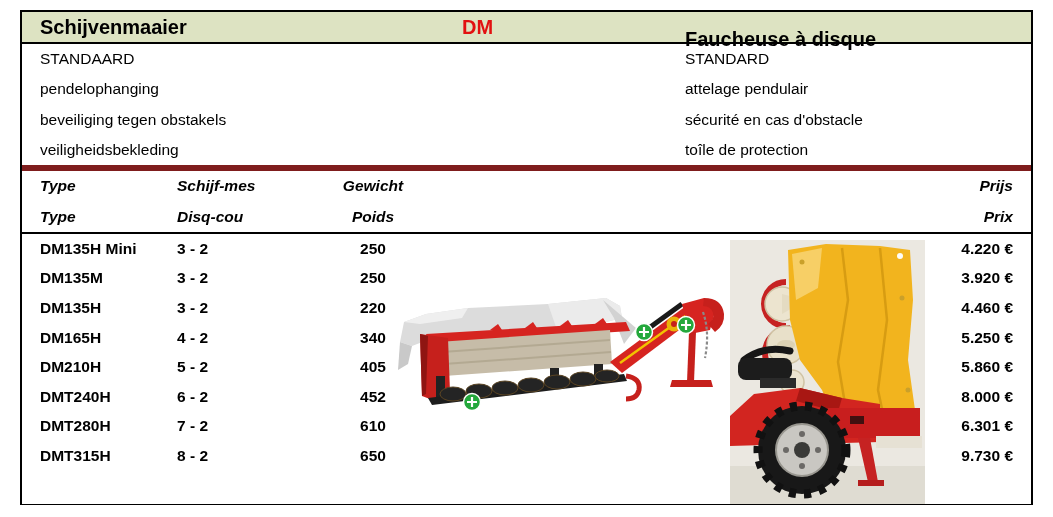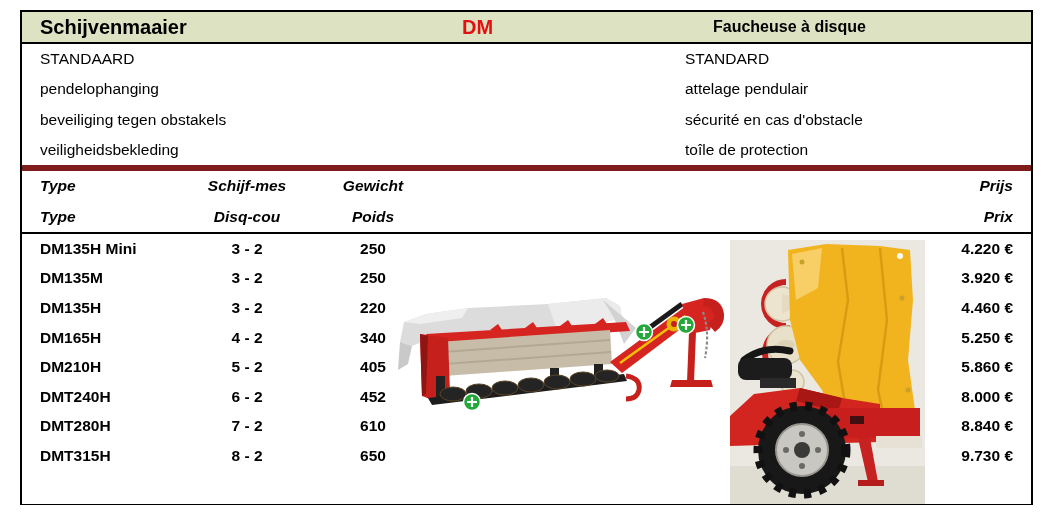--- a/index.html
+++ b/index.html
@@ -12,32 +12,32 @@
     position:absolute;left:20px;top:10px;width:1013px;height:496px;
     border:2px solid #000;box-sizing:border-box;background:#fff;
   }
   
   .band{
     position:relative;height:30px;background:var(--header-band,#dde3c2);
     border-bottom:2px solid #000;
   }
   .band .t-nl{position:absolute;left:18px;top:0;line-height:30px;font-size:20px;font-weight:bold;}
   .band .t-dm{position:absolute;left:440px;width:60px;top:0;line-height:30px;font-size:20px;font-weight:bold;color:var(--model-red,#e21111);}
-  .band .t-fr{position:absolute;left:663px;top:0;line-height:30px;font-size:16px;font-weight:bold;margin-left:28px;}
+  .band .t-fr{position:absolute;left:663px;top:12px;line-height:30px;font-size:20px;font-weight:bold;}
   
   .features{height:121px;border-bottom:6px solid #7f1d1d;}
   .feat-row{position:relative;height:30.25px;font-size:15.5px;}
   .feat-row .nl{position:absolute;left:18px;top:50%;transform:translateY(-50%);}
   .feat-row .fr{position:absolute;left:663px;top:50%;transform:translateY(-50%);}
   
   .cols{height:61px;border-bottom:2px solid #000;}
   .col-row{position:relative;height:30.5px;font-size:15.5px;font-weight:bold;font-style:italic;padding-left:20px;}
   .cell{position:absolute;top:50%;transform:translateY(-50%);white-space:nowrap;}
   .c-type{left:18px;}
-  .c-disc{left:155px;width:140px;text-align:center;}
+  .c-disc{left:155px;width:140px;}
   .c-weight{left:281px;width:140px;text-align:center;}
   .c-price{right:18px;text-align:right;}
   
   .rows{position:relative;}
   .data-row{position:relative;height:29.6px;font-size:15.5px;font-weight:bold;}
   
   .img-abs{position:absolute;}
   .drawing{left:398px;top:284px;width:330px;height:138px;}
   .photo{left:730px;top:240px;width:195px;height:264px;}
 </style>
@@ -121,21 +121,21 @@
       <div class="data-row">
         <span class="cell c-type">DMT240H</span>
         <span class="cell c-disc">6 - 2</span>
         <span class="cell c-weight">452</span>
         <span class="cell c-price">8.000 €</span>
       </div>
       <div class="data-row">
         <span class="cell c-type">DMT280H</span>
         <span class="cell c-disc">7 - 2</span>
         <span class="cell c-weight">610</span>
-        <span class="cell c-price">8.840 €</span>
+        <span class="cell c-price">6.301 €</span>
       </div>
       <div class="data-row">
         <span class="cell c-type">DMT315H</span>
         <span class="cell c-disc">8 - 2</span>
         <span class="cell c-weight">650</span>
         <span class="cell c-price">9.730 €</span>
       </div>
     </div>
   </div>
 

